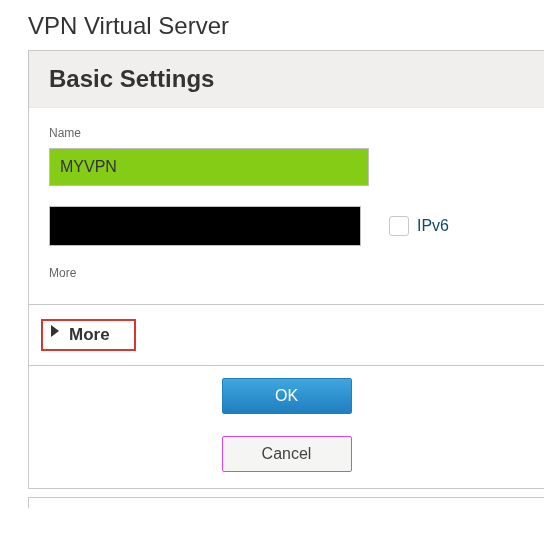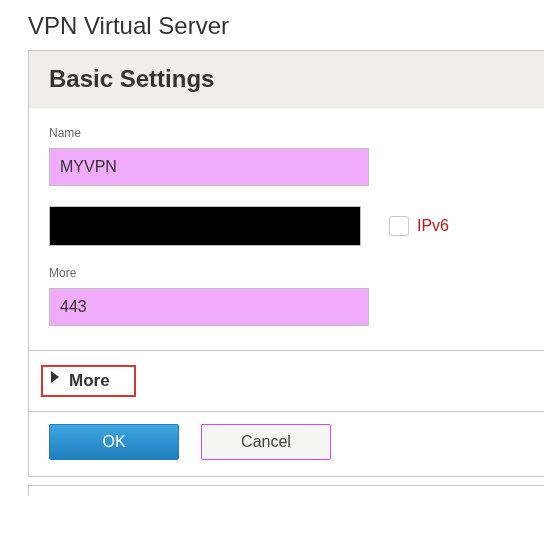--- a/index.html
+++ b/index.html
@@ -4,34 +4,34 @@
 <style>
   html,body{margin:0;padding:0;font-family:"Segoe UI",Arial,sans-serif;background:#fff;color:#333;}
   .page{width:544px;height:544px;box-sizing:border-box;padding:12px 0 0 28px;overflow:hidden;}
   .page-title{font-size:24px;font-weight:400;color:#333;margin:0 0 10px 0;}
   .panel{border:1px solid #c8c8c8;border-right:none;margin:0 0 8px 0;}
   .panel-header{background:#f0efed;padding:14px 20px;border-bottom:1px solid #e8e8e8;}
   .panel-header-text{font-size:24px;font-weight:700;color:#333;}
   .panel-body{padding:18px 20px 4px 20px;}
   .field{margin-bottom:20px;}
   .field-label{font-size:12px;color:#666;margin-bottom:8px;}
-  .text-input{display:block;width:320px;height:38px;box-sizing:border-box;background:#f0abfc;border:1px solid #bfbfbd;padding:0 10px;font-size:16px;color:#333;}
+  .text-input{display:block;width:320px;height:38px;box-sizing:border-box;background:#84cc16;border:1px solid #bfbfbd;padding:0 10px;font-size:16px;color:#333;}
   .ip-row{display:flex;align-items:center;}
   .ip-box{width:320px;height:40px;background:#000;border:1px solid #bfbfbd;box-sizing:border-box;}
   .ip-wrap{position:relative;width:320px;height:40px;}
   .ip-wrap .ip-box{position:absolute;inset:0;}
   .ip-wrap .white-edge{position:absolute;right:0;top:0;width:8px;height:100%;background:#fff;border-left:1px solid #bfbfbd;}
   .cb-wrap{display:flex;align-items:center;margin-left:20px;}
   .cb{width:20px;height:20px;border:1px solid #c8c8c8;border-radius:3px;background:#fff;margin-right:8px;box-sizing:border-box;}
-  .cb-label{font-size:16px;color:#b91c1c;}
+  .cb-label{font-size:16px;color:#0c4a6e;}
   .more-section{border-top:1px solid #c8c8c8;padding:14px 20px;}
   .more-toggle{display:inline-flex;align-items:flex-start;font-size:17px;font-weight:700;color:#333;cursor:pointer;}
   .more-toggle .tri{display:inline-block;width:0;height:0;border-top:6px solid transparent;border-bottom:6px solid transparent;border-left:8px solid #333;margin-right:10px;}
   .highlight{border:2px solid #d23a2f;display:inline-flex;align-items:center;padding:4px 24px 4px 8px;margin-left:-8px;}
-  .button-row{border-top:1px solid #c8c8c8;padding:12px 20px 16px 20px;display:flex;gap:22px;align-items:center;}
+  .button-row{border-top:1px solid #c8c8c8;padding:12px 20px 16px 20px;display:flex;gap:22px;align-items:center;flex-direction:column;}
   .btn{width:130px;height:36px;font-size:16px;border-radius:2px;cursor:pointer;box-sizing:border-box;display:flex;align-items:center;justify-content:center;}
   .btn-primary{background:linear-gradient(#3fa6e0,#1f7fc0);color:#fff;border:1px solid #1f7fc0;}
   .btn-secondary{background:#f5f5f3;color:#444;border:1px solid #d946ef;}
   .sub-panel{height:10px;border:1px solid #c8c8c8;border-right:none;border-bottom:none;margin-top:8px;}
 </style>
 </head>
 <body>
 
 <div class="page">
   <h1 class="page-title">VPN Virtual Server</h1>
@@ -56,21 +56,20 @@
           </div>
           <div class="cb-wrap">
             <div class="cb"></div>
             <span class="cb-label">IPv6</span>
           </div>
         </div>
       </div>
 
       <div class="field">
         <div class="field-label">More</div>
-        <input class="text-input" value="443" style="">
       </div>
 
     </div>
 
     <div class="more-section">
       <span class="highlight">
         <span class="more-toggle">
           <span class="tri"></span>
           <span>More</span>
         </span>

